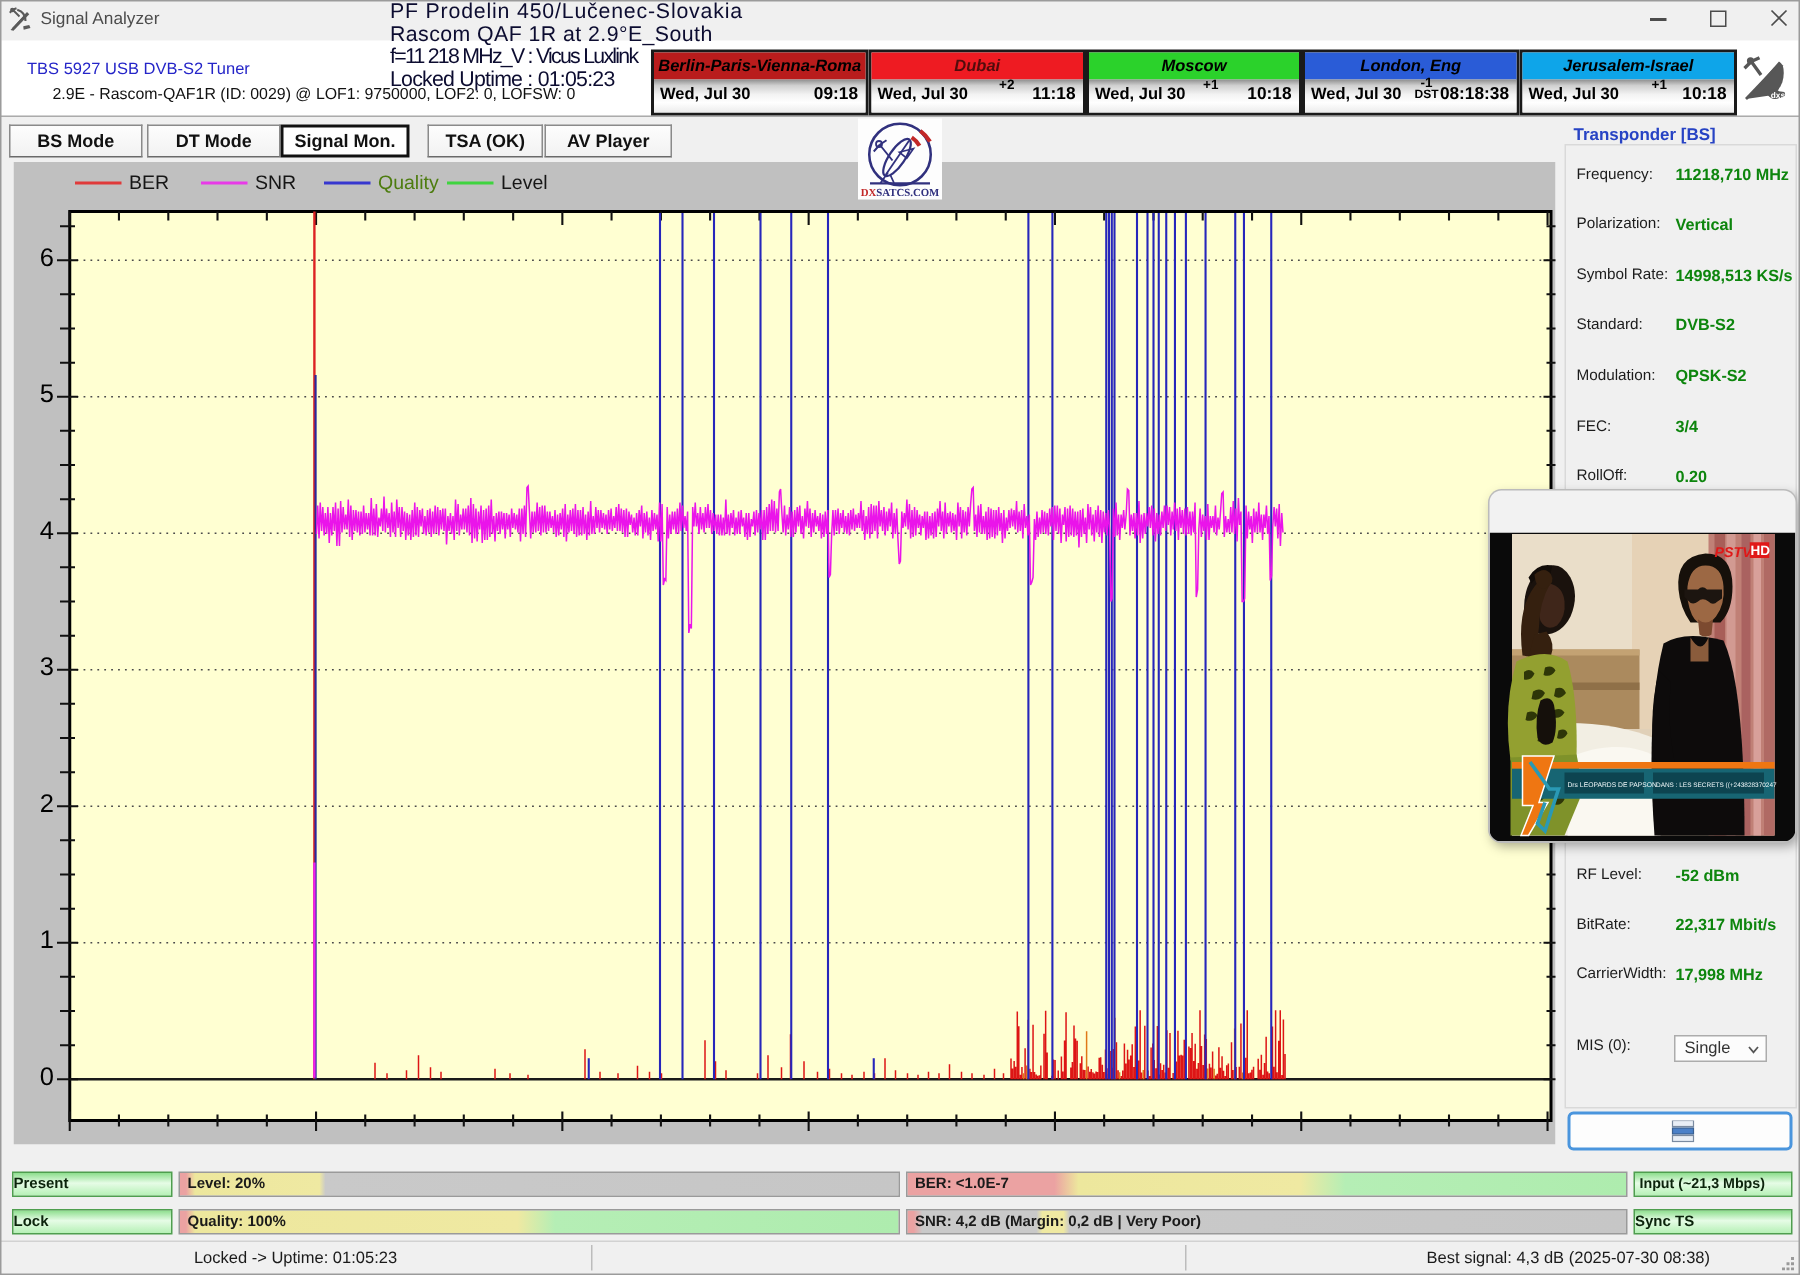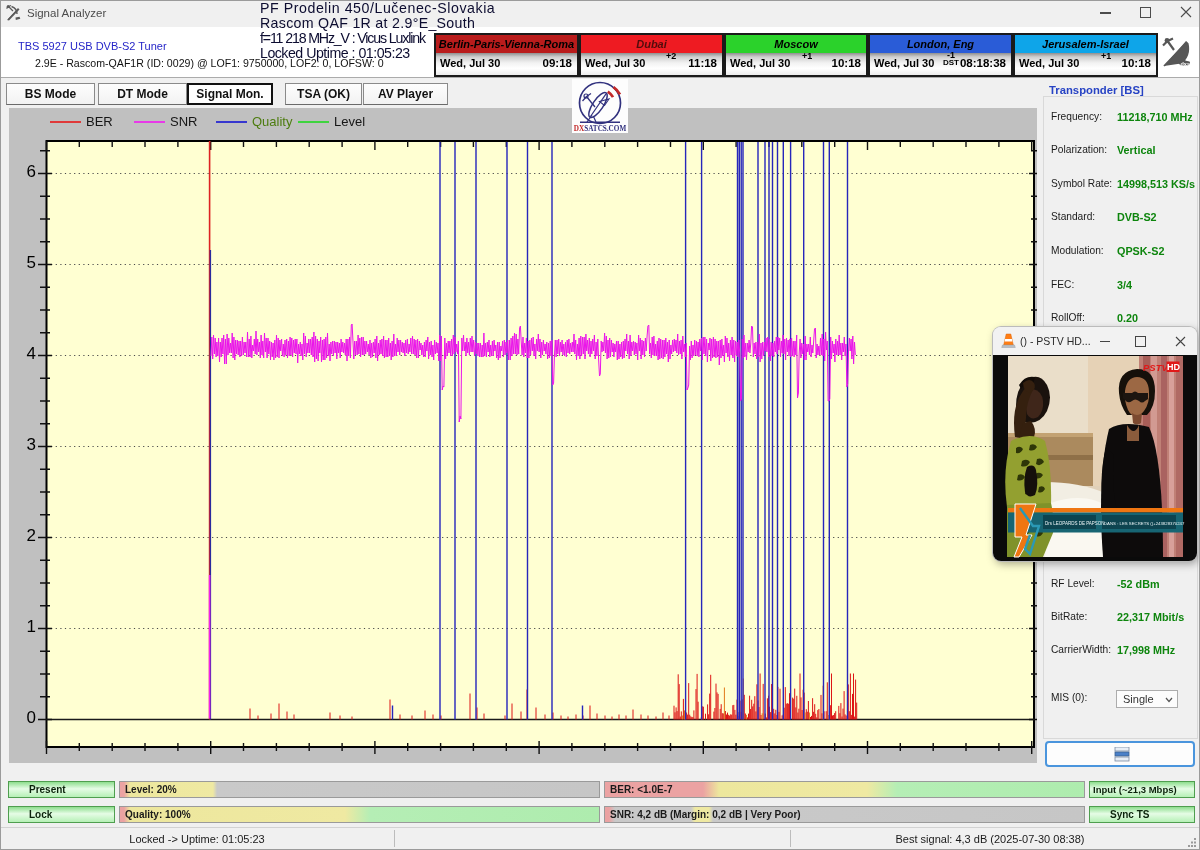--- a/index.html
+++ b/index.html
@@ -6,21 +6,21 @@
 body{width:1200px;height:850px;overflow:hidden;position:relative;background:#f0f0f0;font-family:"Liberation Sans",sans-serif}
 .abs{position:absolute}
 .b{font-weight:normal}
 .clock{position:absolute;top:33px;height:44px;box-sizing:border-box;border:2px solid #1a1a1a;background:#fff}
 .chead{height:18px;line-height:18px;text-align:center;font-weight:bold;font-style:italic;font-size:11px;letter-spacing:-0.4px;color:#000;letter-spacing:0px;white-space:nowrap;overflow:hidden}
 .cbody{position:relative;height:22px;background:linear-gradient(180deg,#8f8f8f 0%,#cfcfcf 18%,#f2f2f2 45%,#ffffff 70%,#ececec 100%);font-size:11px;font-weight:bold;color:#000}
 .cdate{position:absolute;left:4px;top:4px}
 .ctime{position:absolute;right:5px;top:4px;font-size:11.5px}
 .coff{position:absolute;top:-2px;font-size:9px;font-weight:bold}
 .tabbtn{position:absolute;top:83px;height:22px;box-sizing:border-box;background:linear-gradient(180deg,#fdfdfd,#f2f2f2);border:1px solid #8a8a8a;border-bottom-color:#6a6a6a;text-align:center;font-size:12px;font-weight:bold;color:#111;line-height:20px}
-.greenbox{position:absolute;height:17px;box-sizing:border-box;border:1px solid #4f9e4f;background:linear-gradient(180deg,#8ede8e 0%,#e6fce6 45%,#b6f0b6 100%);font-size:10px;font-weight:bold;color:#0b230b;line-height:15px;padding-left:20px;white-space:nowrap}
+.greenbox{position:absolute;height:17px;box-sizing:border-box;border:1px solid #4f9e4f;background:linear-gradient(180deg,#8ede8e 0%,#e6fce6 45%,#b6f0b6 100%);font-size:10px;font-weight:bold;color:#0b230b;line-height:15px;padding-left:0;white-space:nowrap}
 .statbar{position:absolute;height:17px;box-sizing:border-box;border:1px solid #9a9a9a;font-size:10px;font-weight:bold;color:#1a1a1a;line-height:15px;padding-left:5px;white-space:nowrap}
 .rlabel{position:absolute;left:1051px;font-size:10.2px;color:#1c1c1c;white-space:nowrap}
 .rvalue{position:absolute;left:1117px;font-size:10.8px;font-weight:bold;color:#0d850d;white-space:nowrap}
 </style>
 </head>
 <body>
 
 <div class="abs" style="left:0;top:0;width:1200px;height:850px;box-shadow:inset 0 0 0 1px #9b9b9b;z-index:60;pointer-events:none"></div>
 
 <div class="abs" style="left:0;top:0;width:1200px;height:27px;background:#f0f0f0"></div>
@@ -194,33 +194,20 @@
 <div class="abs" style="left:1045px;top:741px;width:150px;height:26px;box-sizing:border-box;border:2px solid #4a95dd;border-radius:4px;background:#fdfdfd">
  <svg style="position:absolute;left:67px;top:4px" width="16" height="15" viewBox="0 0 16 15">
   <rect x="1" y="0" width="14" height="4" fill="#e8eef6" stroke="#7a8aa0" stroke-width="0.8"></rect>
   <rect x="1" y="5" width="14" height="4" fill="#4a80c8" stroke="#3a6090" stroke-width="0.8"></rect>
   <rect x="1" y="10" width="14" height="4" fill="#e8eef6" stroke="#7a8aa0" stroke-width="0.8"></rect>
  </svg>
 </div>
 
 <div class="abs" style="left:993px;top:327px;width:204px;height:234px;border-radius:8px;background:#f2f2f2;box-shadow:0 0 0 1px #bbb,2px 3px 8px rgba(0,0,0,.35);z-index:10;overflow:hidden">
 
- <div class="abs" style="left:0;top:0;width:204px;height:28px;background:#f2f2f2">
-  <svg class="abs" style="left:8px;top:6px" width="15" height="16" viewBox="0 0 15 16">
-   <path d="M5.2 1 h4.6 l2.5 11 h-9.6 Z" fill="#ff7d14" stroke="#d86508" stroke-width="0.5"></path>
-   <path d="M4.1 6 h6.8 l0.55 2.6 h-7.9 Z" fill="#ffffff"></path>
-   <path d="M1.5 12 h12 l0.8 2.5 h-13.6 Z" fill="#b9bec4" stroke="#9aa0a8" stroke-width="0.5"></path>
-  </svg>
-  <div class="abs" style="left:27px;top:8px;font-size:10.5px;color:#2a2a2a">() - PSTV HD...</div>
-  <div class="abs" style="left:107px;top:14px;width:10px;height:1.4px;background:#444"></div>
-  <div class="abs" style="left:142px;top:9px;width:9px;height:9px;border:1.2px solid #444"></div>
-  <svg class="abs" style="left:182px;top:9px" width="11" height="11" viewBox="0 0 11 11">
-        <path d="M1 1 L10 10 M10 1 L1 10" stroke="#444" stroke-width="1.1"></path>
-      </svg>
- </div>
 
  <svg class="abs" style="left:0;top:28px" width="204" height="206" viewBox="0 0 204 206">
   <rect x="0" y="0" width="204" height="206" fill="#0a0a0a"></rect>
 
   <rect x="15" y="1" width="175" height="201" fill="#e0d0b8"></rect>
   <rect x="15" y="1" width="80" height="80" fill="#eadec9"></rect>
   <rect x="95" y="1" width="60" height="130" fill="#e6d2b6"></rect>
 
   <g>
    <rect x="146" y="1" width="44" height="201" fill="#c08076"></rect>
@@ -288,21 +275,21 @@
 <div class="statbar" style="left:604px;top:781px;width:481px;background:linear-gradient(90deg,#eba2a2 0px,#eba2a2 98px,#ede79d 114px,#efe9a2 262px,#b5eeb5 292px,#aeecae 100%)">BER: &lt;1.0E-7</div>
 <div class="statbar" style="left:604px;top:806px;width:481px;background:linear-gradient(90deg,#eba2a2 0px,#eba2a2 4px,#c9c9c9 10px,#c9c9c9 86px,#efe9a2 90px,#efe9a2 104px,#c9c9c9 108px,#c6c6c6 100%)">SNR: 4,2 dB (Margin: 0,2 dB | Very Poor)</div>
 <div class="greenbox" style="left:1089px;top:781px;width:106px;padding-left:3px;font-size:9.5px">Input (~21,3 Mbps)</div>
 <div class="greenbox" style="left:1089px;top:806px;width:106px">Sync TS</div>
 
 <div class="abs" style="left:0;top:827px;width:1200px;height:23px;background:#f0f0f0;border-top:1px solid #d2d2d2"></div>
 <div class="abs" style="left:394px;top:830px;width:1px;height:17px;background:#bcbcbc"></div>
 <div class="abs" style="left:790px;top:830px;width:1px;height:17px;background:#bcbcbc"></div>
 <div class="abs b" style="left:47px;top:833px;width:300px;text-align:center;font-size:11px;color:#1a1a1a">Locked -&gt; Uptime: 01:05:23</div>
 <div class="abs b" style="left:442px;top:867px;width:300px;text-align:center;font-size:10px;color:#1a1a1a">SYNC 56 | TEI 62776 | CC 79729</div>
-<div class="abs b" style="left:840px;top:833px;width:300px;text-align:center;font-size:11px;color:#1a1a1a">Best signal: 4,3 dB (2025-07-30 08:38)</div>
+<div class="abs b" style="left:840px;top:833px;width:300px;text-align:right;font-size:11px;color:#1a1a1a">Best signal: 4,3 dB (2025-07-30 08:38)</div>
 <svg class="abs" style="left:1188px;top:838px" width="9" height="9" viewBox="0 0 9 9">
     <g fill="#9a9a9a">
       <rect x="6" y="0" width="2" height="2"></rect>
       <rect x="6" y="3.5" width="2" height="2"></rect>
       <rect x="6" y="7" width="2" height="2"></rect>
       <rect x="3" y="3.5" width="2" height="2"></rect>
       <rect x="3" y="7" width="2" height="2"></rect>
       <rect x="0" y="7" width="2" height="2"></rect>
     </g>
   </svg>

